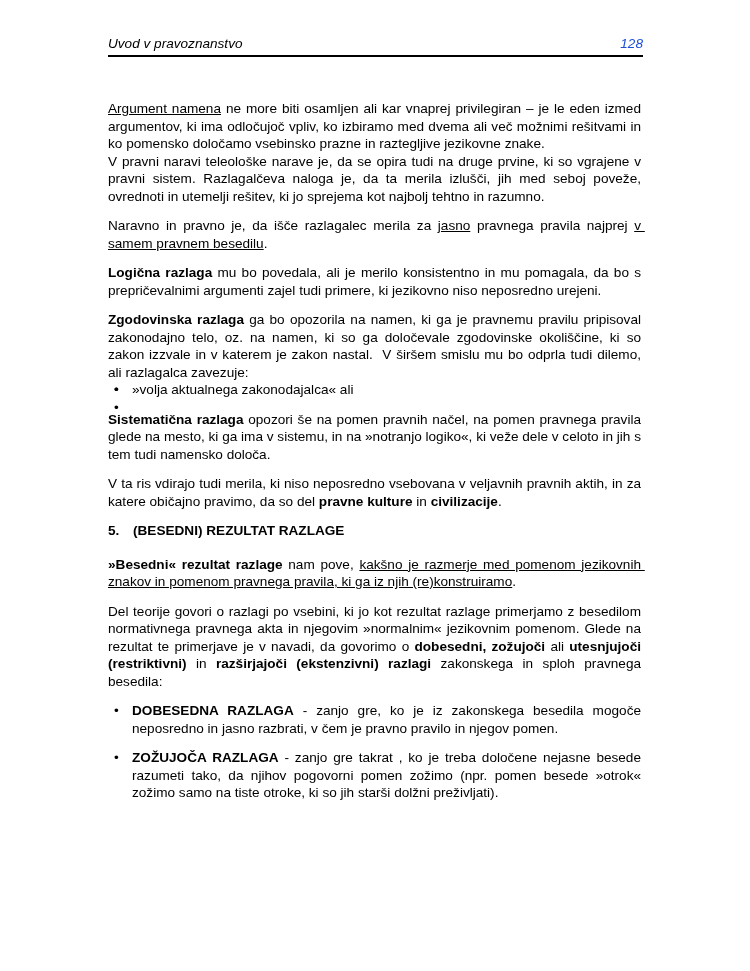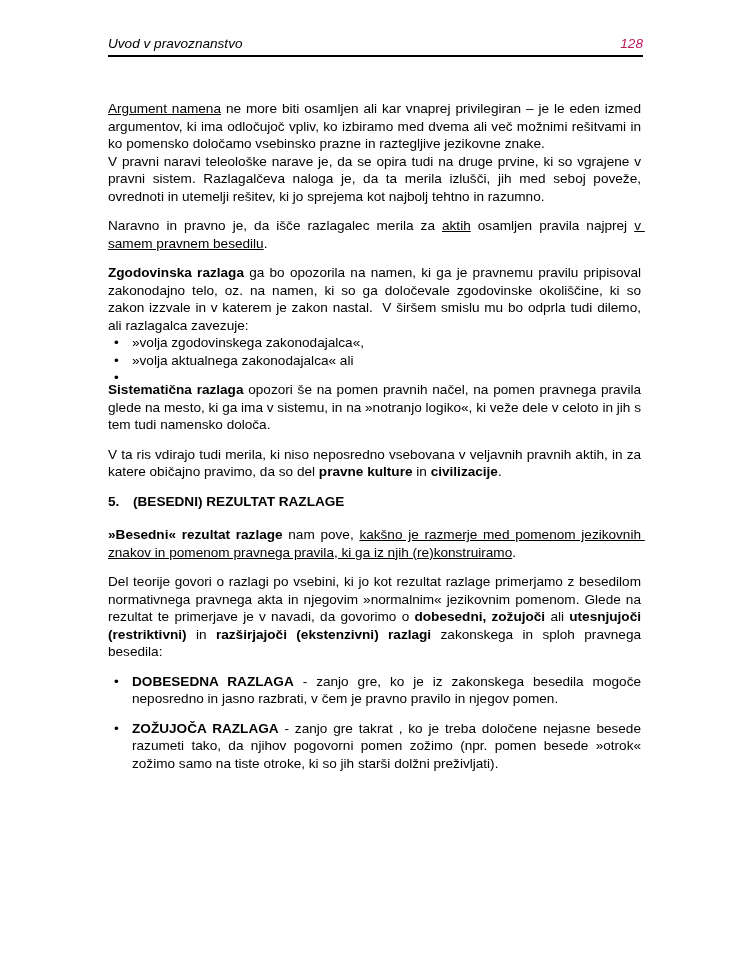--- a/index.html
+++ b/index.html
@@ -76,29 +76,30 @@
   }
   ul.blist.spaced li { margin-bottom: 12px; }
   ul.blist.spaced li:last-child { margin-bottom: 0; }
 </style>
 </head>
 <body>
 
 <div class="page">
   <div class="header">
     <span class="header-title">Uvod v pravoznanstvo</span>
-    <span class="page-number" style="color: #be185d; margin-left: 18px;">128</span>
+    <span class="page-number" style="color: #1d4ed8; margin-left: 18px;">128</span>
   </div>
   <div class="content">
       <p class="para tight"><span class="seg-iu">Argument namena</span><span class="seg"> ne more biti osamljen ali kar vnaprej privilegiran – je le eden izmed argumentov, ki ima odločujoč vpliv, ko izbiramo med dvema ali več možnimi rešitvami in ko pomensko določamo vsebinsko prazne in raztegljive jezikovne znake.</span></p>
       <p class="para"><span class="seg">V pravni naravi teleološke narave je, da se opira tudi na druge prvine, ki so vgrajene v pravni sistem. Razlagalčeva naloga je, da ta merila izlušči, jih med seboj poveže, ovrednoti in utemelji rešitev, ki jo sprejema kot najbolj tehtno in razumno.</span></p>
-      <p class="para"><span class="seg">Naravno in pravno je, da išče razlagalec merila za </span><span class="seg-iu">aktih</span><span class="seg"> osamljen pravila najprej </span><span class="seg-iu">v samem pravnem besedilu</span><span class="seg">.</span></p>
+      <p class="para"><span class="seg">Naravno in pravno je, da išče razlagalec merila za </span><span class="seg-iu">jasno</span><span class="seg"> pravnega pravila najprej </span><span class="seg-iu">v samem pravnem besedilu</span><span class="seg">.</span></p>
+      <p class="para"><span class="seg-b">Logična razlaga</span><span class="seg"> mu bo povedala, ali je merilo konsistentno in mu pomagala, da bo s prepričevalnimi argumenti zajel tudi primere, ki jezikovno niso neposredno urejeni.</span></p>
       <p class="para tight"><span class="seg-b">Zgodovinska razlaga</span><span class="seg"> ga bo opozorila na namen, ki ga je pravnemu pravilu pripisoval zakonodajno telo, oz. na namen, ki so ga določevale zgodovinske okoliščine, ki so zakon izzvale in v katerem je zakon nastal.  V širšem smislu mu bo odprla tudi dilemo, ali razlagalca zavezuje:</span></p>
       <ul class="blist">
-        <li><span class="bullet">•</span><span class="seg">»volja zgodovinskega zakonodajalca«,</span></li>
+        <li><span class="bullet">•</span></li>
         <li><span class="bullet">•</span><span class="seg">»volja aktualnega zakonodajalca« ali</span></li>
         <li><span class="bullet">•</span></li>
       </ul>
       <p class="para"><span class="seg-b">Sistematična razlaga</span><span class="seg"> opozori še na pomen pravnih načel, na pomen pravnega pravila glede na mesto, ki ga ima v sistemu, in na »notranjo logiko«, ki veže dele v celoto in jih s tem tudi namensko določa.</span></p>
       <p class="para"><span class="seg">V ta ris vdirajo tudi merila, ki niso neposredno vsebovana v veljavnih pravnih aktih, in za katere običajno pravimo, da so del </span><span class="seg-b">pravne kulture</span><span class="seg"> in </span><span class="seg-b">civilizacije</span><span class="seg">.</span></p>
       <div class="heading">
         <span class="h-num">5.</span>
         <span>(BESEDNI) REZULTAT RAZLAGE</span>
       </div>
       <p class="para"><span class="seg-b">»Besedni« rezultat razlage</span><span class="seg"> nam pove, </span><span class="seg-iu">kakšno je razmerje med pomenom jezikovnih znakov in pomenom pravnega pravila, ki ga iz njih (re)konstruiramo</span><span class="seg">.</span></p>

